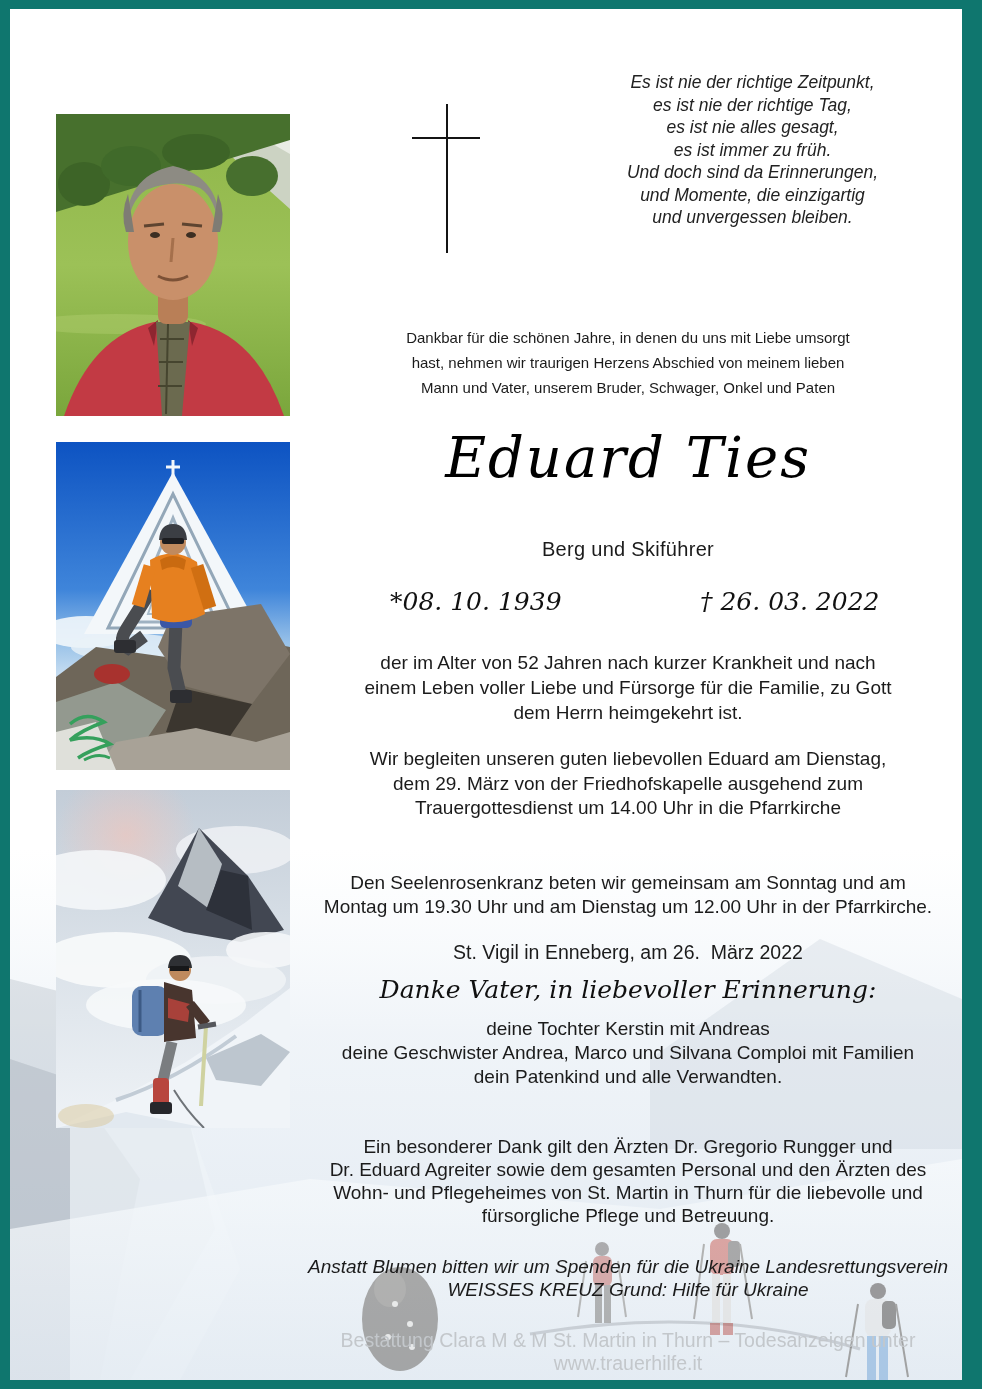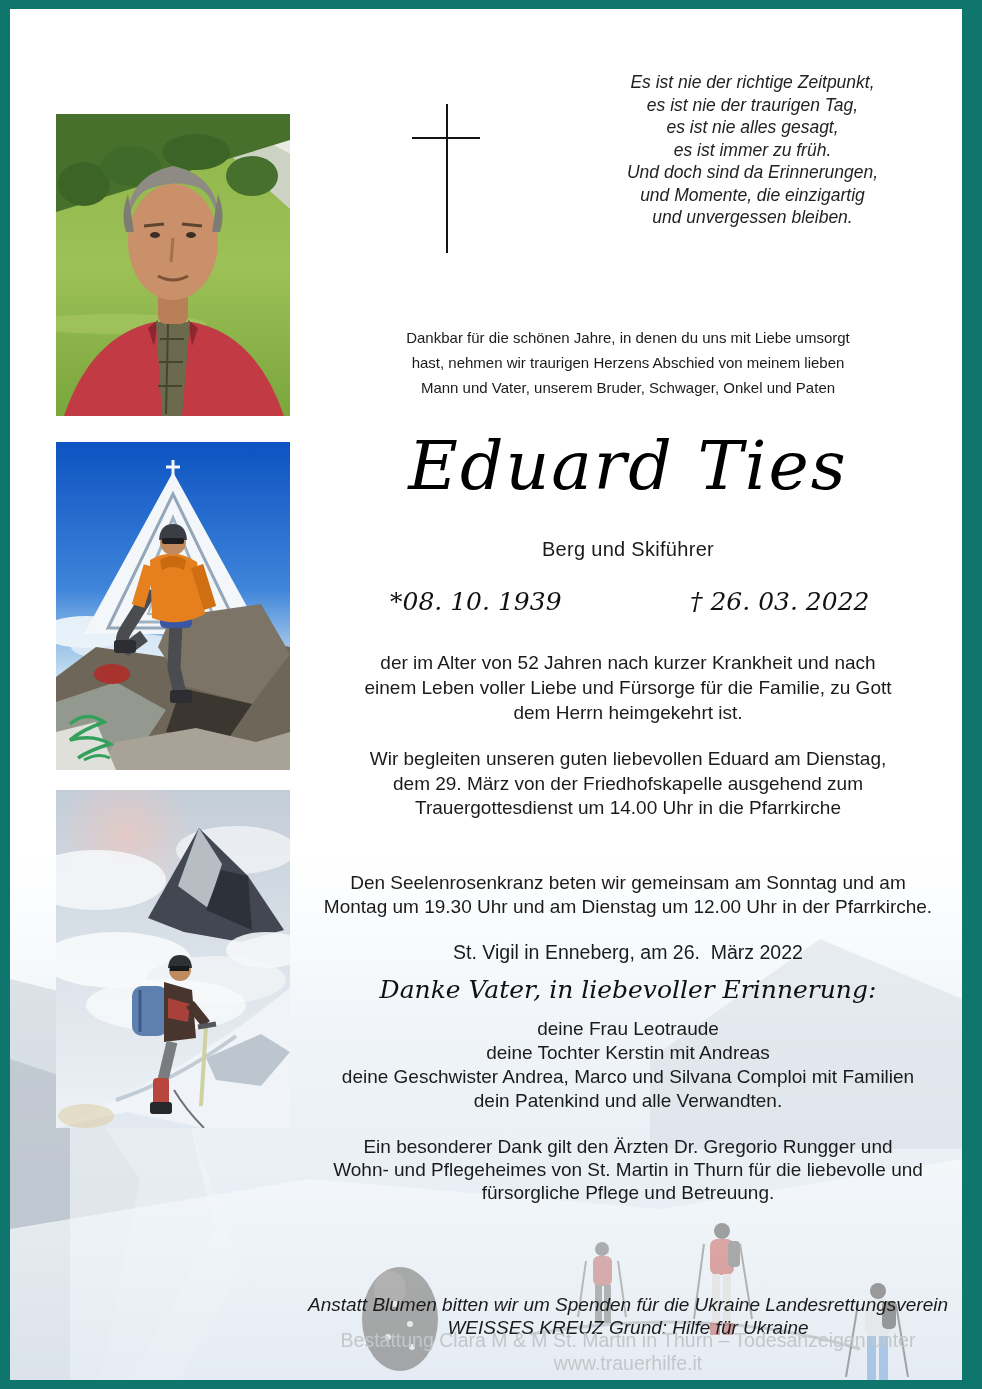--- a/index.html
+++ b/index.html
@@ -12,35 +12,35 @@
   .scene{position:absolute;left:0;top:840px;width:952px;height:531px;z-index:1;pointer-events:none;}
   
   .cross-v{position:absolute;left:436px;top:95px;width:2px;height:149px;background:#141414;z-index:3;}
   .cross-h{position:absolute;left:402px;top:128px;width:68px;height:2px;background:#141414;z-index:3;}
   
   .txt{position:absolute;z-index:4;text-align:center;white-space:pre-wrap;}
   .poem{left:570px;top:62px;width:345px;font-size:17.5px;line-height:22.5px;font-style:italic;color:#222;}
   .col{left:288px;width:660px;}
   .intro{top:316px;font-size:15px;line-height:25px;}
   .name{top:414px;font-family:"DejaVu Serif",serif;font-style:italic;font-weight:400;
-        font-size:68px;letter-spacing:2px;color:#000;line-height:1.25;}
+        font-size:56px;letter-spacing:2px;color:#000;line-height:1.25;}
   .profession{top:529px;font-size:20px;letter-spacing:.3px;}
   .dates{top:578px;height:40px;text-align:right;}
   .date{position:absolute;top:0;font-family:"DejaVu Serif",serif;font-style:italic;
         font-size:25px;color:#111;white-space:pre;}
   .date-birth{left:92px;}
-  .date-death{left:392px;}
+  .date-death{left:402px;}
   .para1{top:641px;font-size:19px;line-height:25px;}
   .para2{top:738px;font-size:19px;line-height:24.5px;}
   .para3{top:862px;font-size:19px;line-height:23.5px;}
   .dateline{top:932px;font-size:19.5px;}
   .thanks-head{top:966px;font-family:"DejaVu Serif",serif;font-style:italic;font-size:25px;color:#101010;}
   .family{top:1008px;font-size:19px;line-height:24px;}
   .gratitude{top:1126px;font-size:19px;line-height:23px;}
-  .donation{top:1284px;font-size:19px;line-height:23px;font-style:italic;}
+  .donation{top:1246px;font-size:19px;line-height:23px;font-style:italic;}
   .footer{top:1320px;font-size:19.5px;color:#c3c7cb;z-index:4;}
   .lines > div{white-space:pre-wrap;}
 </style>
 </head>
 <body>
 
 <div class="canvas">
   <div class="page">
 
     <div class="scene">
@@ -249,21 +249,21 @@
         <line x1="150" y1="236" x2="145" y2="316" stroke="#cfd2a0" stroke-width="4"></line>
         <line x1="142" y1="237" x2="160" y2="234" stroke="#55575c" stroke-width="5"></line>
         <path d="M118,300 Q130,320 148,338" stroke="#4e5258" stroke-width="2" fill="none" opacity="0.8"></path>
         <ellipse cx="30" cy="326" rx="28" ry="12" fill="#d9c79a" opacity="0.5"></ellipse>
       </svg>
     </div>
 
     <div class="cross-v"></div>
     <div class="cross-h"></div>
 
-    <div class="txt poem lines"><div>Es ist nie der richtige Zeitpunkt,</div><div>es ist nie der traurigen Tag,</div><div>es ist nie alles gesagt,</div><div>es ist immer zu früh.</div><div>Und doch sind da Erinnerungen,</div><div>und Momente, die einzigartig</div><div>und unvergessen bleiben.</div></div>
+    <div class="txt poem lines"><div>Es ist nie der richtige Zeitpunkt,</div><div>es ist nie der richtige Tag,</div><div>es ist nie alles gesagt,</div><div>es ist immer zu früh.</div><div>Und doch sind da Erinnerungen,</div><div>und Momente, die einzigartig</div><div>und unvergessen bleiben.</div></div>
 
     <div class="txt col intro lines"><div>Dankbar für die schönen Jahre, in denen du uns mit Liebe umsorgt</div><div>hast, nehmen wir traurigen Herzens Abschied von meinem lieben</div><div>Mann und Vater, unserem Bruder, Schwager, Onkel und Paten</div></div>
 
     <div class="txt col name">Eduard Ties</div>
 
     <div class="txt col profession">Berg und Skiführer</div>
 
     <div class="txt col dates">
       <span class="date date-birth">*08. 10. 1939</span>
       <span class="date date-death">† 26. 03. 2022</span>
@@ -272,22 +272,22 @@
     <div class="txt col para1 lines"><div>der im Alter von 52 Jahren nach kurzer Krankheit und nach</div><div>einem Leben voller Liebe und Fürsorge für die Familie, zu Gott</div><div>dem Herrn heimgekehrt ist.</div></div>
 
     <div class="txt col para2 lines"><div>Wir begleiten unseren guten liebevollen Eduard am Dienstag,</div><div>dem 29. März von der Friedhofskapelle ausgehend zum</div><div>Trauergottesdienst um 14.00 Uhr in die Pfarrkirche</div></div>
 
     <div class="txt col para3 lines"><div>Den Seelenrosenkranz beten wir gemeinsam am Sonntag und am</div><div>Montag um 19.30 Uhr und am Dienstag um 12.00 Uhr in der Pfarrkirche.</div></div>
 
     <div class="txt col dateline">St. Vigil in Enneberg, am 26.  März 2022</div>
 
     <div class="txt col thanks-head">Danke Vater, in liebevoller Erinnerung:</div>
 
-    <div class="txt col family lines"><div>deine Frau Leotraude</div><div>deine Tochter Kerstin mit Andreas</div><div>deine Geschwister Andrea, Marco und Silvana Comploi mit Familien</div><div>dein Patenkind und alle Verwandten.</div></div>
-
-    <div class="txt col gratitude lines"><div>Ein besonderer Dank gilt den Ärzten Dr. Gregorio Rungger und</div><div>Wohn- und Pflegeheimes von St. Martin in Thurn für die liebevolle und</div><div>fürsorgliche Pflege und Betreuung.</div></div>
+    <div class="txt col family lines"><div>deine Tochter Kerstin mit Andreas</div><div>deine Geschwister Andrea, Marco und Silvana Comploi mit Familien</div><div>dein Patenkind und alle Verwandten.</div></div>
+
+    <div class="txt col gratitude lines"><div>Ein besonderer Dank gilt den Ärzten Dr. Gregorio Rungger und</div><div>Dr. Eduard Agreiter sowie dem gesamten Personal und den Ärzten des</div><div>Wohn- und Pflegeheimes von St. Martin in Thurn für die liebevolle und</div><div>fürsorgliche Pflege und Betreuung.</div></div>
 
     <div class="txt col donation lines"><div>Anstatt Blumen bitten wir um Spenden für die Ukraine Landesrettungsverein</div><div>WEISSES KREUZ Grund: Hilfe für Ukraine</div></div>
 
     <div class="txt col footer">Bestattung Clara M &amp; M St. Martin in Thurn – Todesanzeigen unter www.trauerhilfe.it</div>
 
   </div>
 </div>
 
 </body></html>

